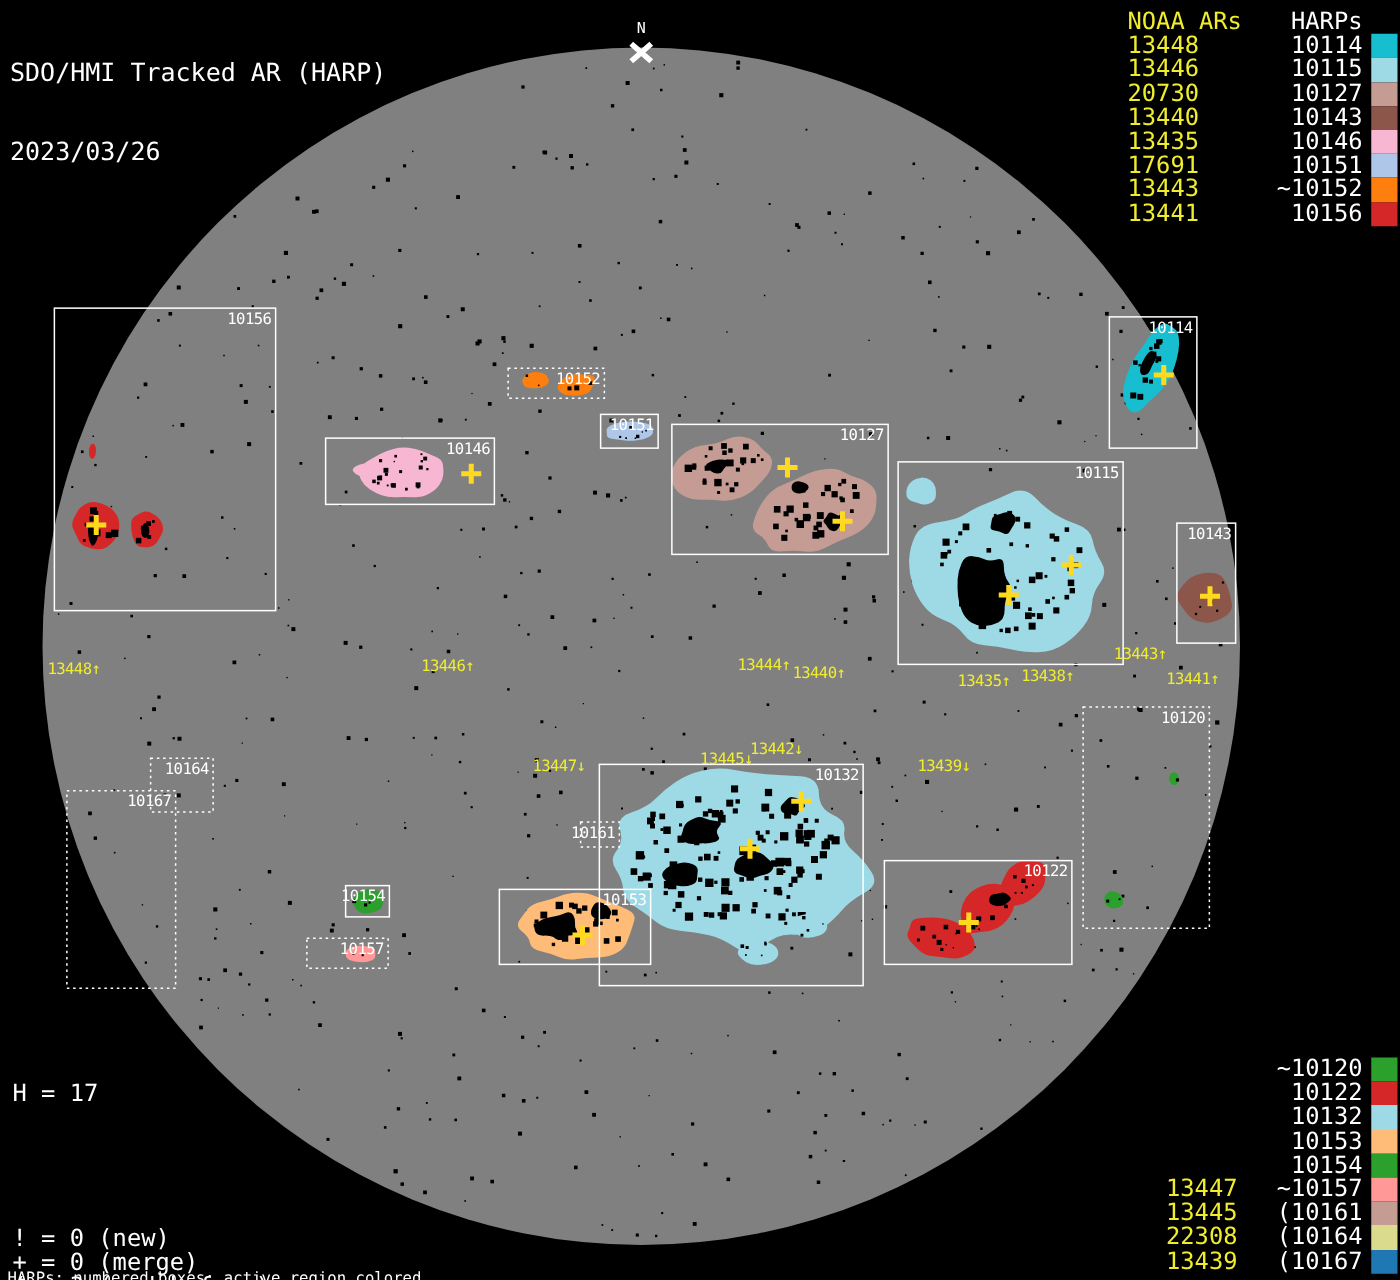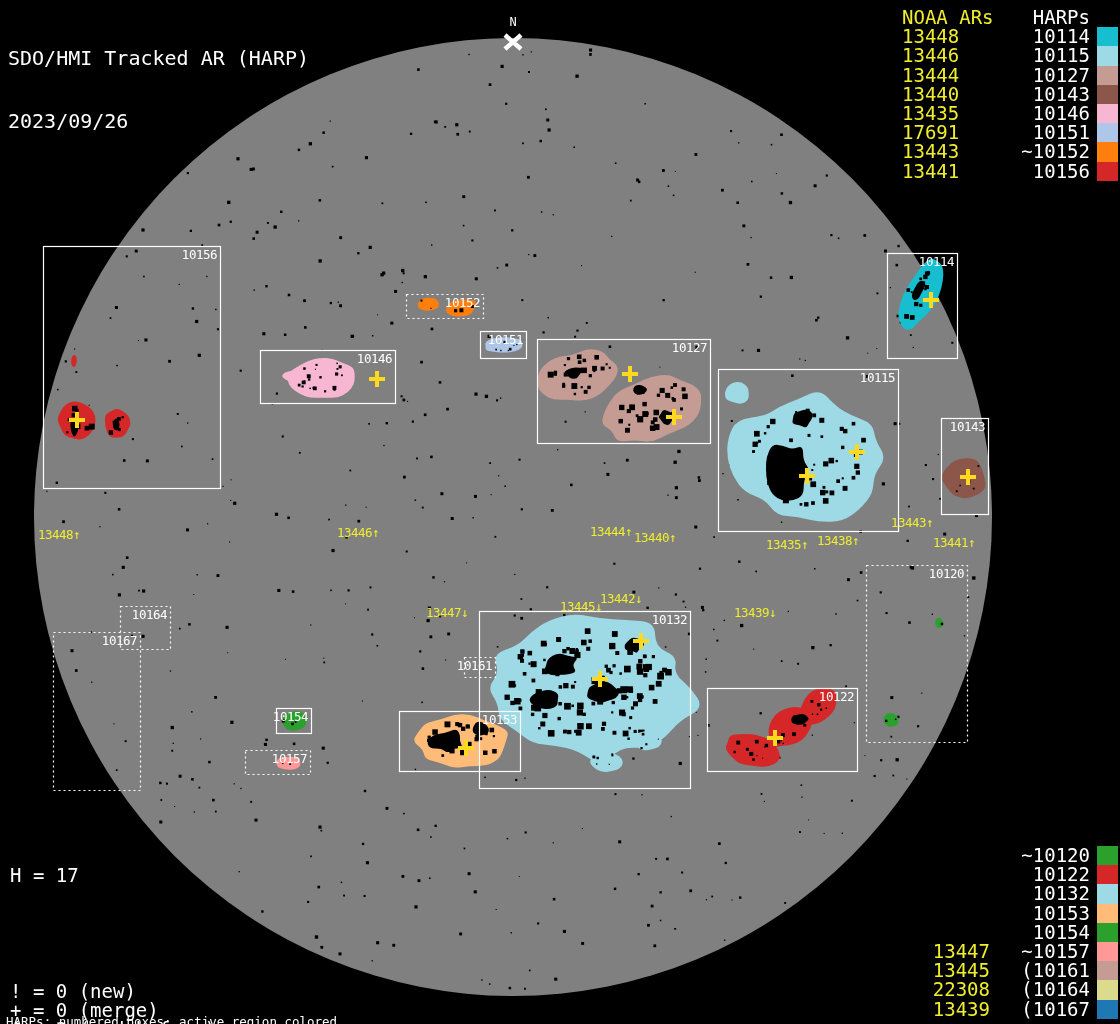--- a/index.html
+++ b/index.html
@@ -1141,42 +1141,42 @@
         <path d="M767 738 H783 M775 730 V746"></path>
       </g>
       <g>
         <text x="513" y="26" text-anchor="middle" fill="#fff" font-size="12" font-family="DejaVu Sans Mono, monospace">N</text>
         <path d="M505 35 L521 49 M521 35 L505 49" stroke="#fff" stroke-width="4.5"></path>
       </g>
     </svg>
 
   <div class="title">
     <div>SDO/HMI Tracked AR (HARP)</div>
-    <div>2023/09/26</div>
+    <div>2023/03/26</div>
   </div>
 
   <div class="legend-top">
     <div class="lheader">
       <span class="noaa ylw">NOAA ARs</span>
       <span class="harp">HARPs</span>
       <span class="swspacer"></span>
     </div>
     <div id="legend-top-rows">
         <div class="lrow">
           <span class="noaa ylw">13448</span>
           <span class="harp">10114</span>
           <span class="swatch" style="background: rgb(23, 190, 207);"></span>
         </div>
         <div class="lrow">
           <span class="noaa ylw">13446</span>
           <span class="harp">10115</span>
           <span class="swatch" style="background: rgb(158, 218, 229);"></span>
         </div>
         <div class="lrow">
-          <span class="noaa ylw">13444</span>
+          <span class="noaa ylw">20730</span>
           <span class="harp">10127</span>
           <span class="swatch" style="background: rgb(196, 156, 148);"></span>
         </div>
         <div class="lrow">
           <span class="noaa ylw">13440</span>
           <span class="harp">10143</span>
           <span class="swatch" style="background: rgb(140, 86, 75);"></span>
         </div>
         <div class="lrow">
           <span class="noaa ylw">13435</span>

